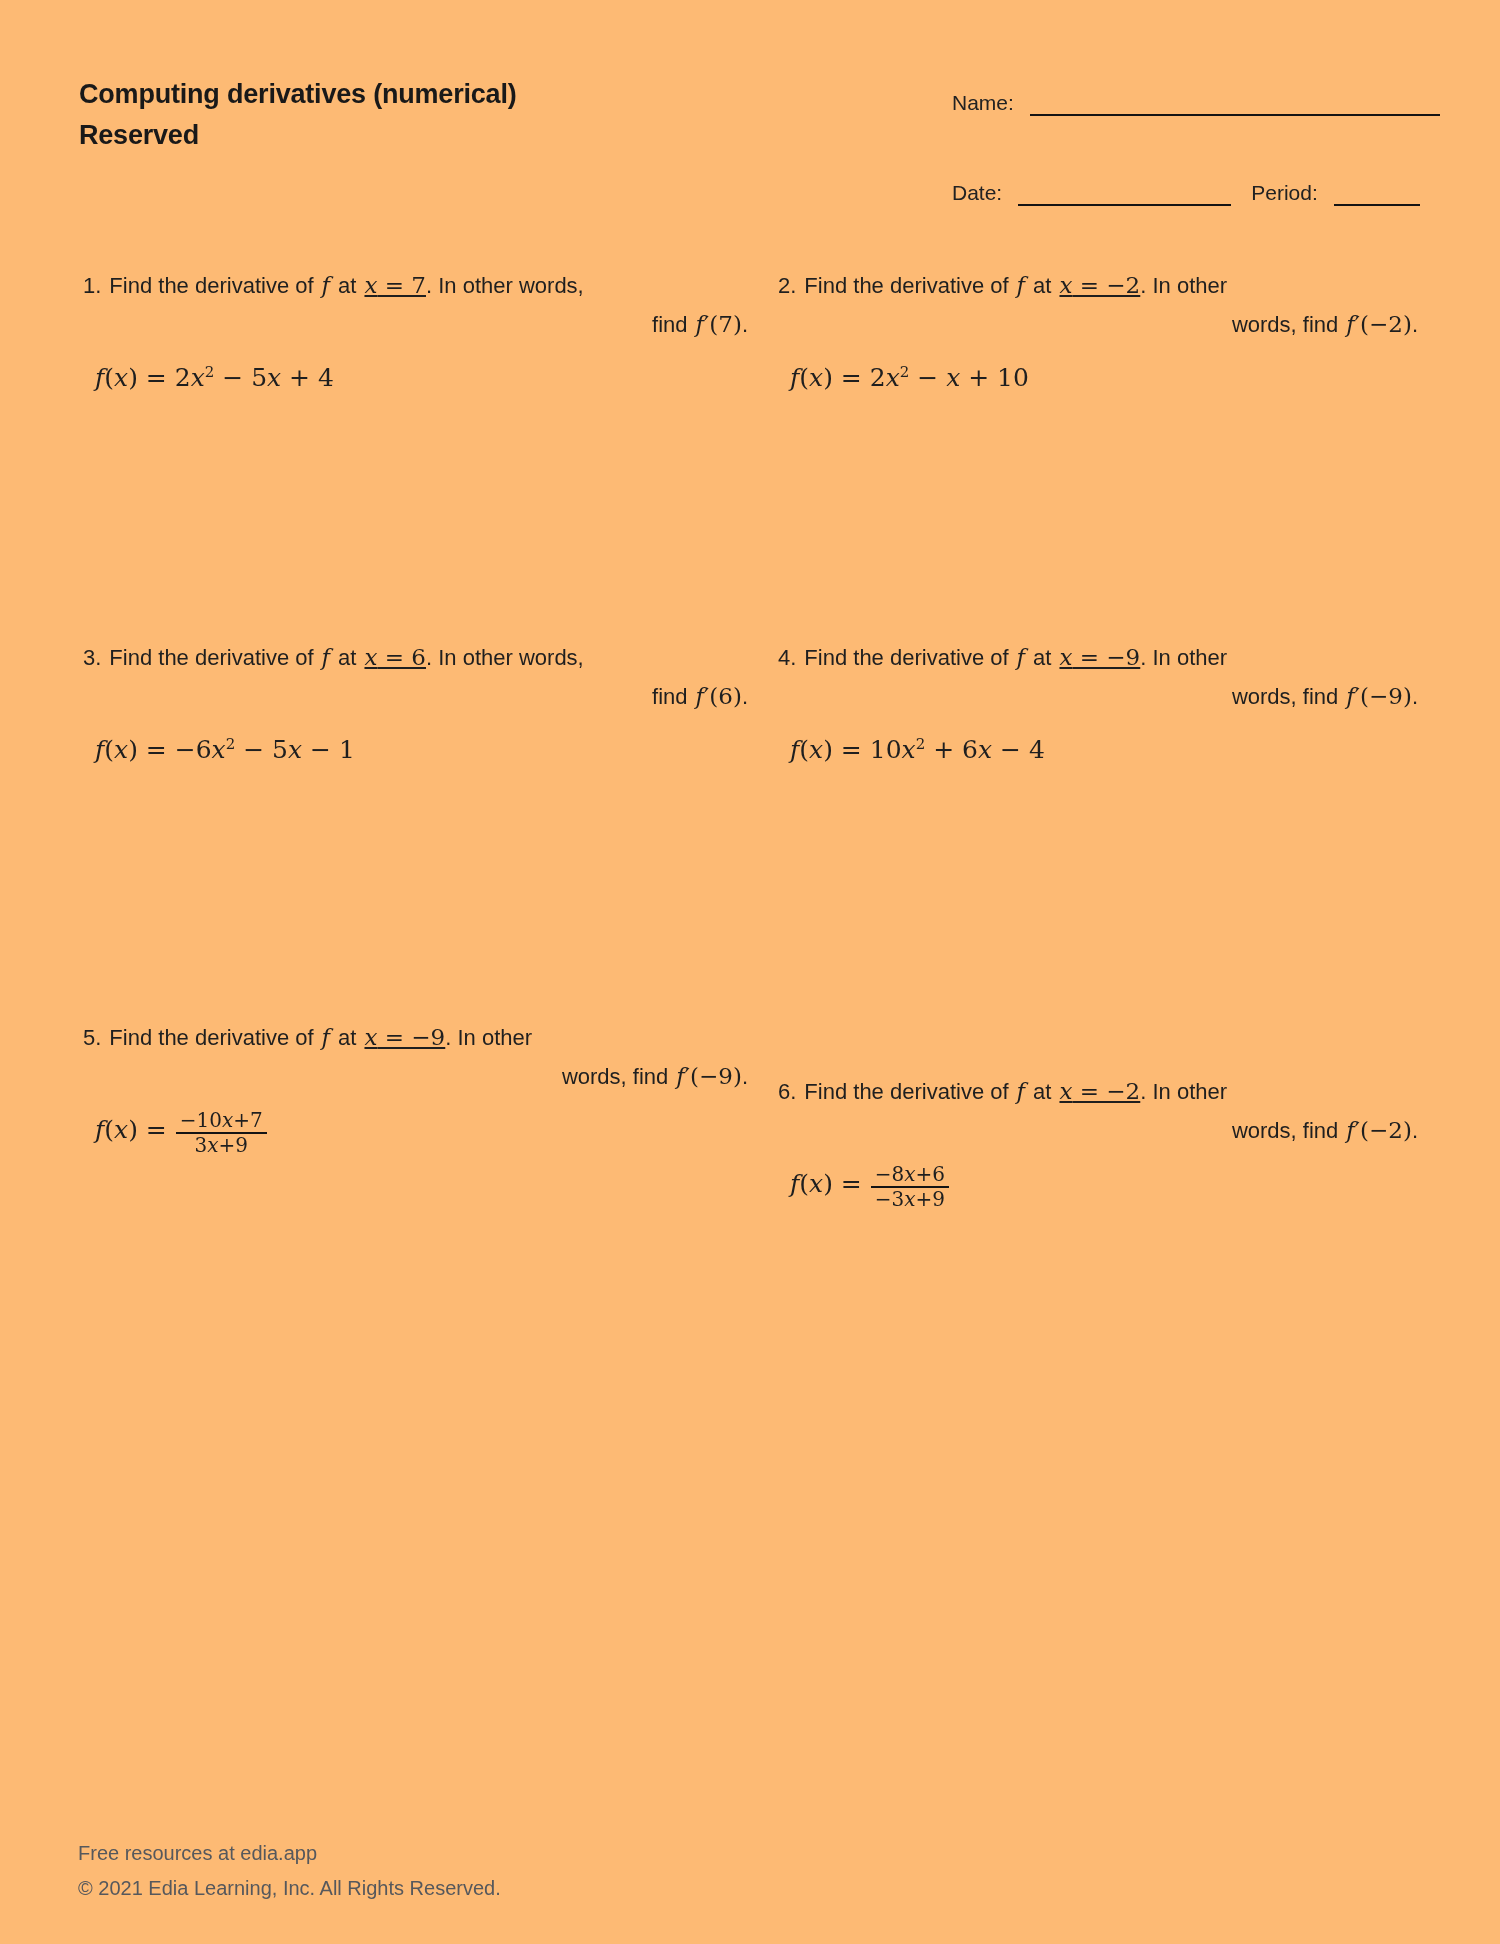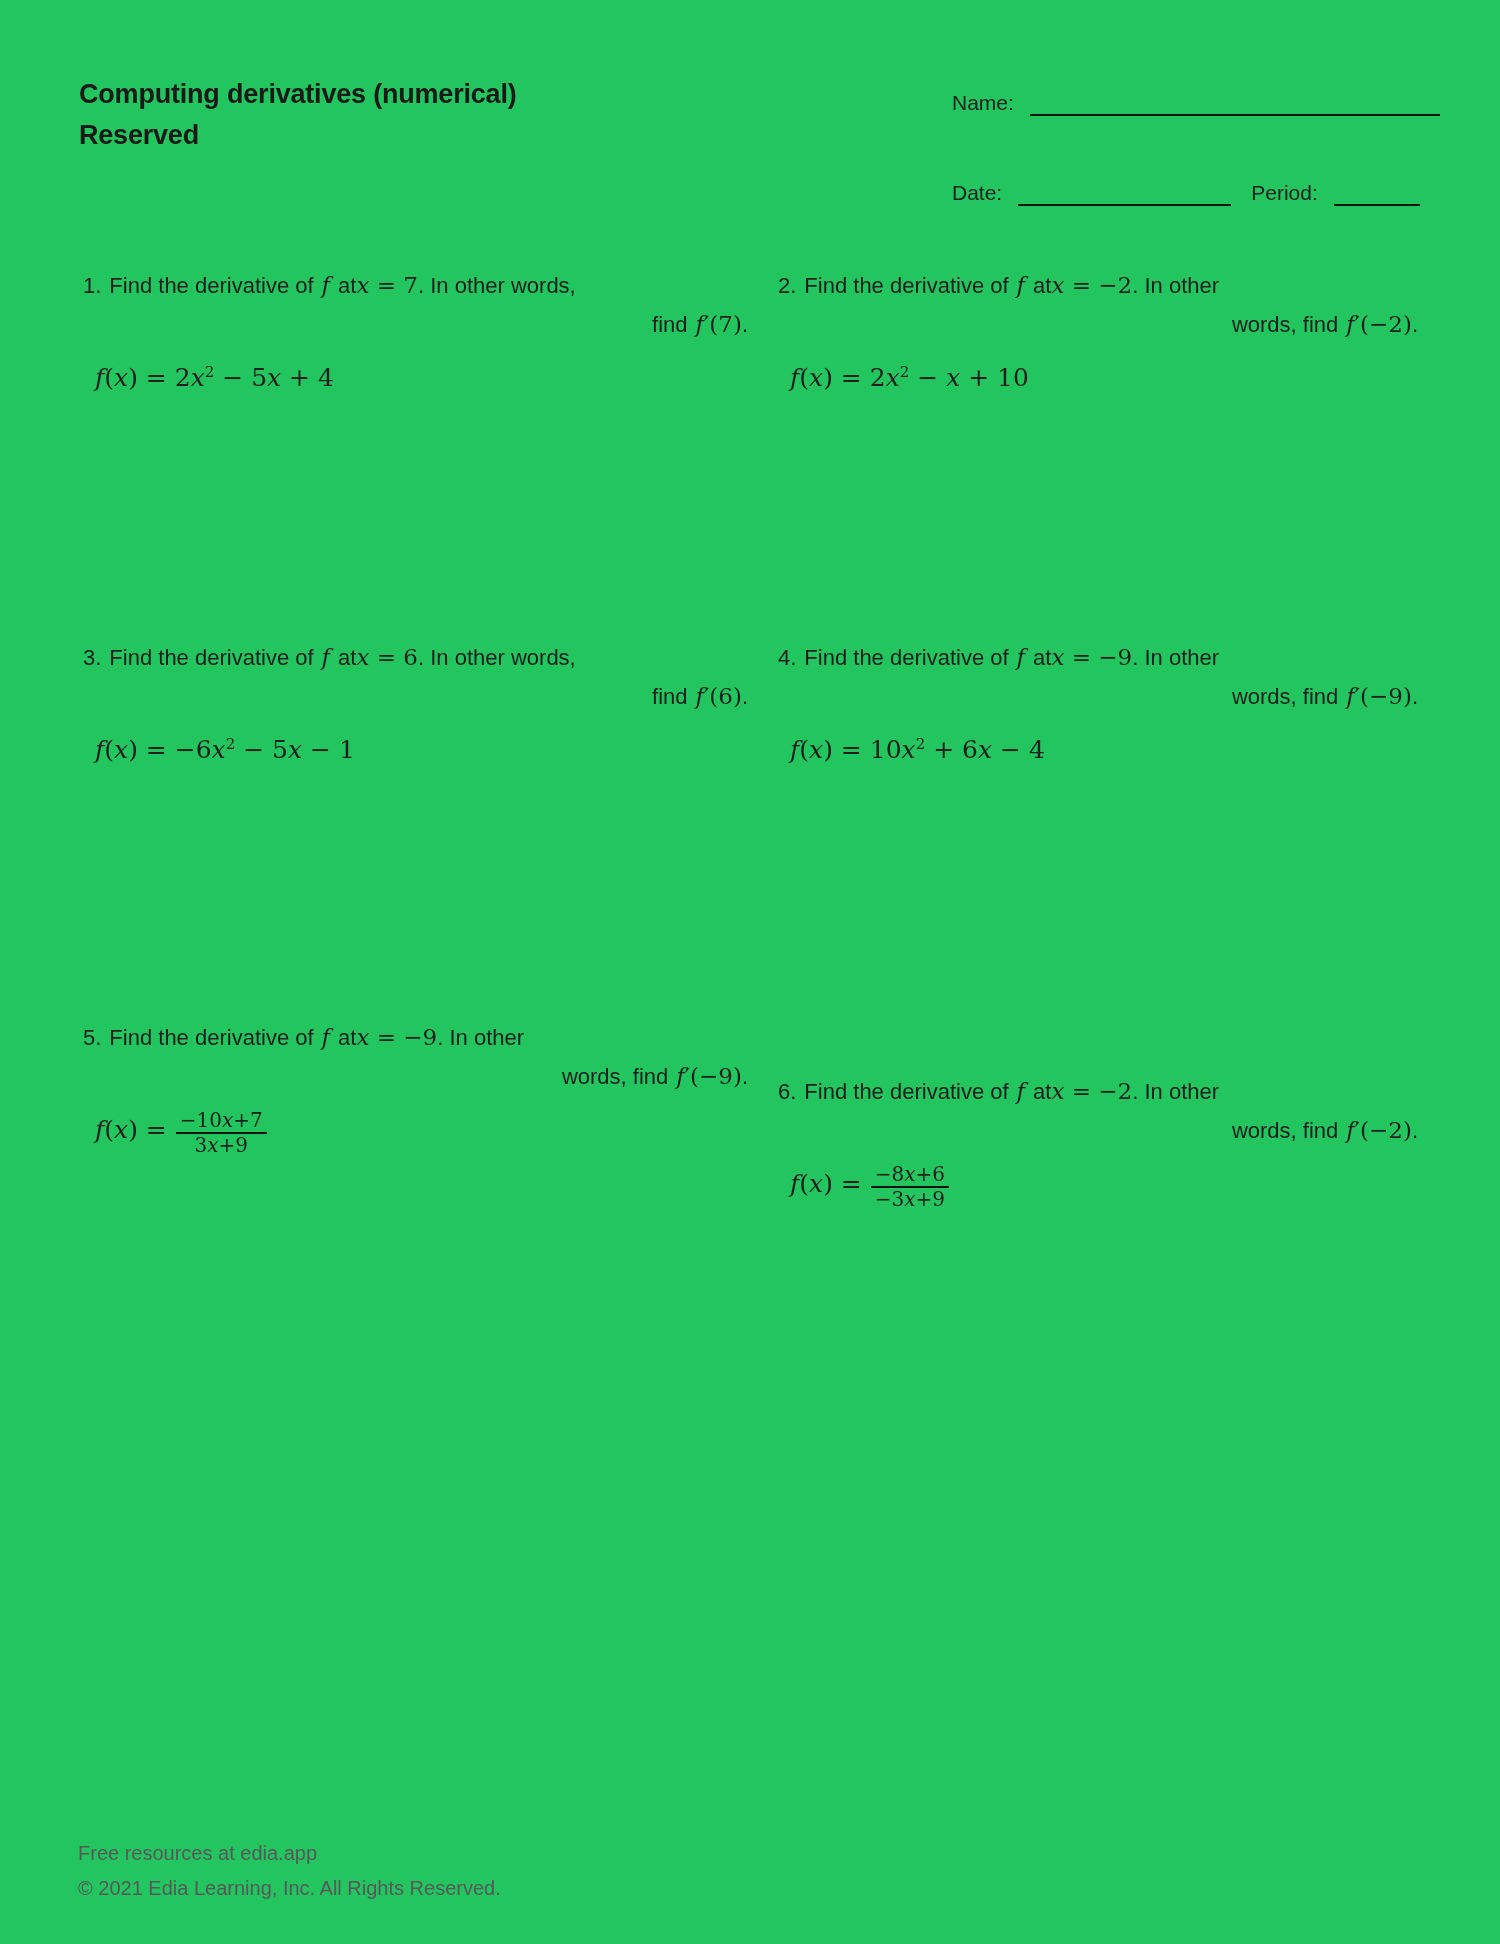--- a/index.html
+++ b/index.html
@@ -1,21 +1,21 @@
 <!DOCTYPE html>
 <html><head>
 <meta charset="utf-8">
 <style>
   * { margin: 0; padding: 0; box-sizing: border-box; }
   html, body { background: #ffffff; }
   .page {
     position: relative;
     width: 1500px;
     height: 1944px;
-    background: #22c55e;
+    background: #fdba74;
     font-family: "Liberation Sans", sans-serif;
     color: #1f1f1f;
     overflow: hidden;
   }
 
   
   .title-block {
     position: absolute;
     left: 79px;
     top: 74px;
@@ -69,21 +69,21 @@
   .q-line { white-space: nowrap; }
   .q-indent { margin-left: 22px; text-align: right; }
   .q-num { display: inline-block; margin-right: 8px; }
 
   .m {
     font-family: "DejaVu Serif", serif;
     font-size: 23px;
   }
   .m .vit { font-style: italic; }
   .mvar { margin: 0 8px; }
-  .meq  { margin-left: 0; }
+  .meq  { margin-left: 8px; text-decoration: underline; }
   .mfp  { margin-left: 8px; }
 
   .q-formula {
     margin-left: 12px;
     margin-top: 13px;
     font-family: "DejaVu Serif", serif;
     font-size: 25px;
     line-height: 42px;
     white-space: nowrap;
   }

